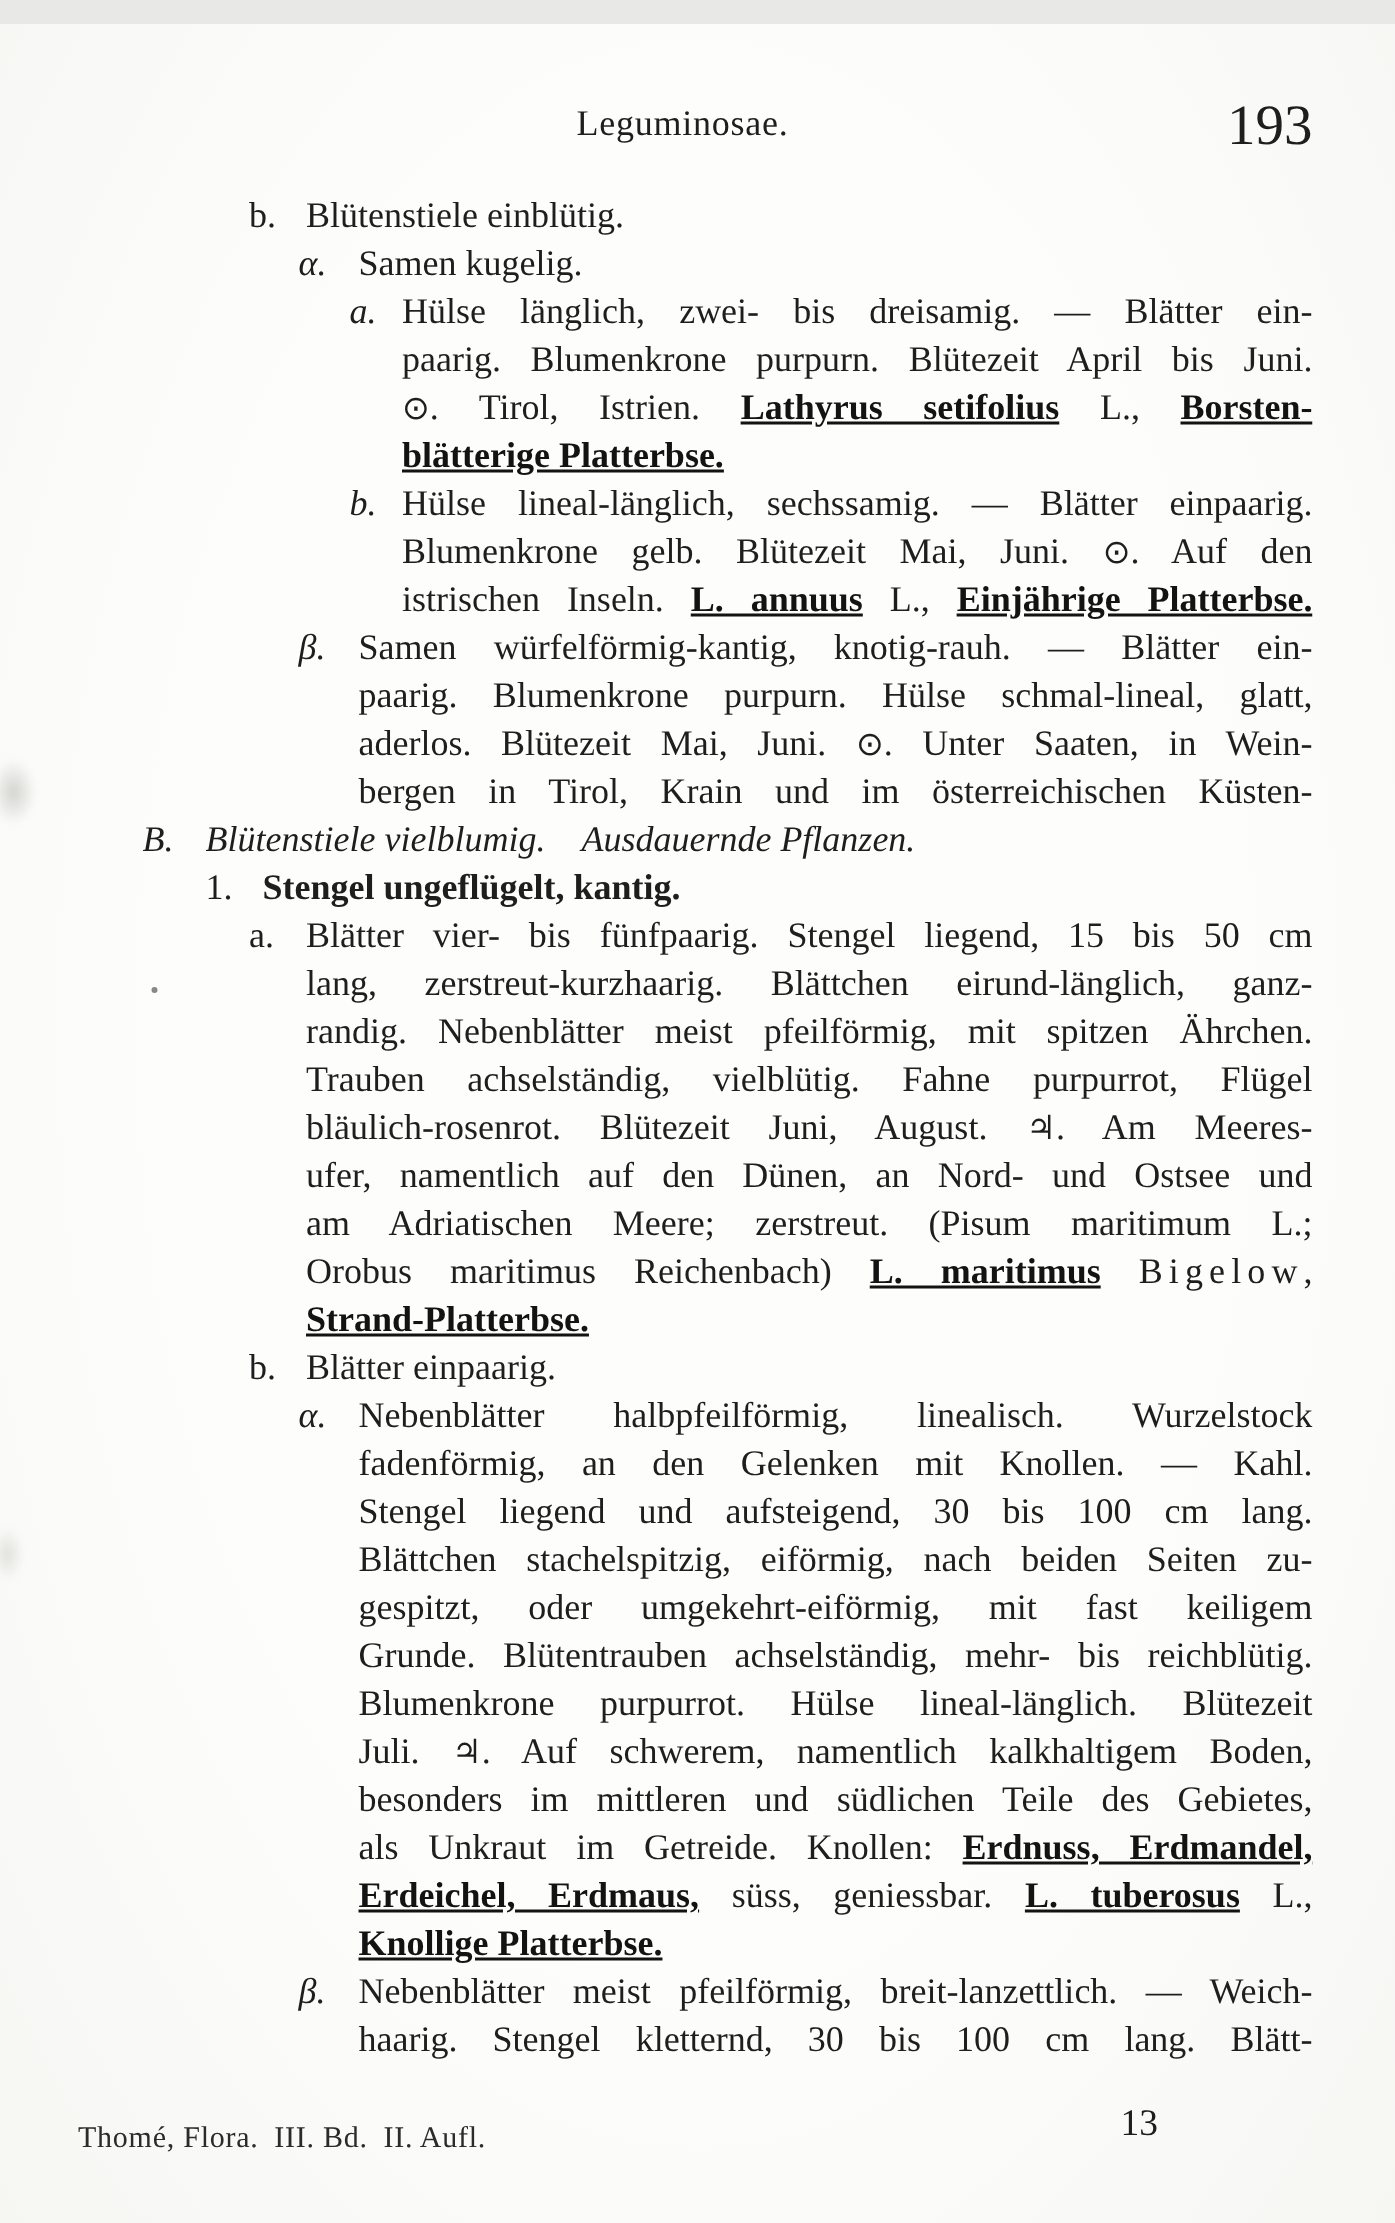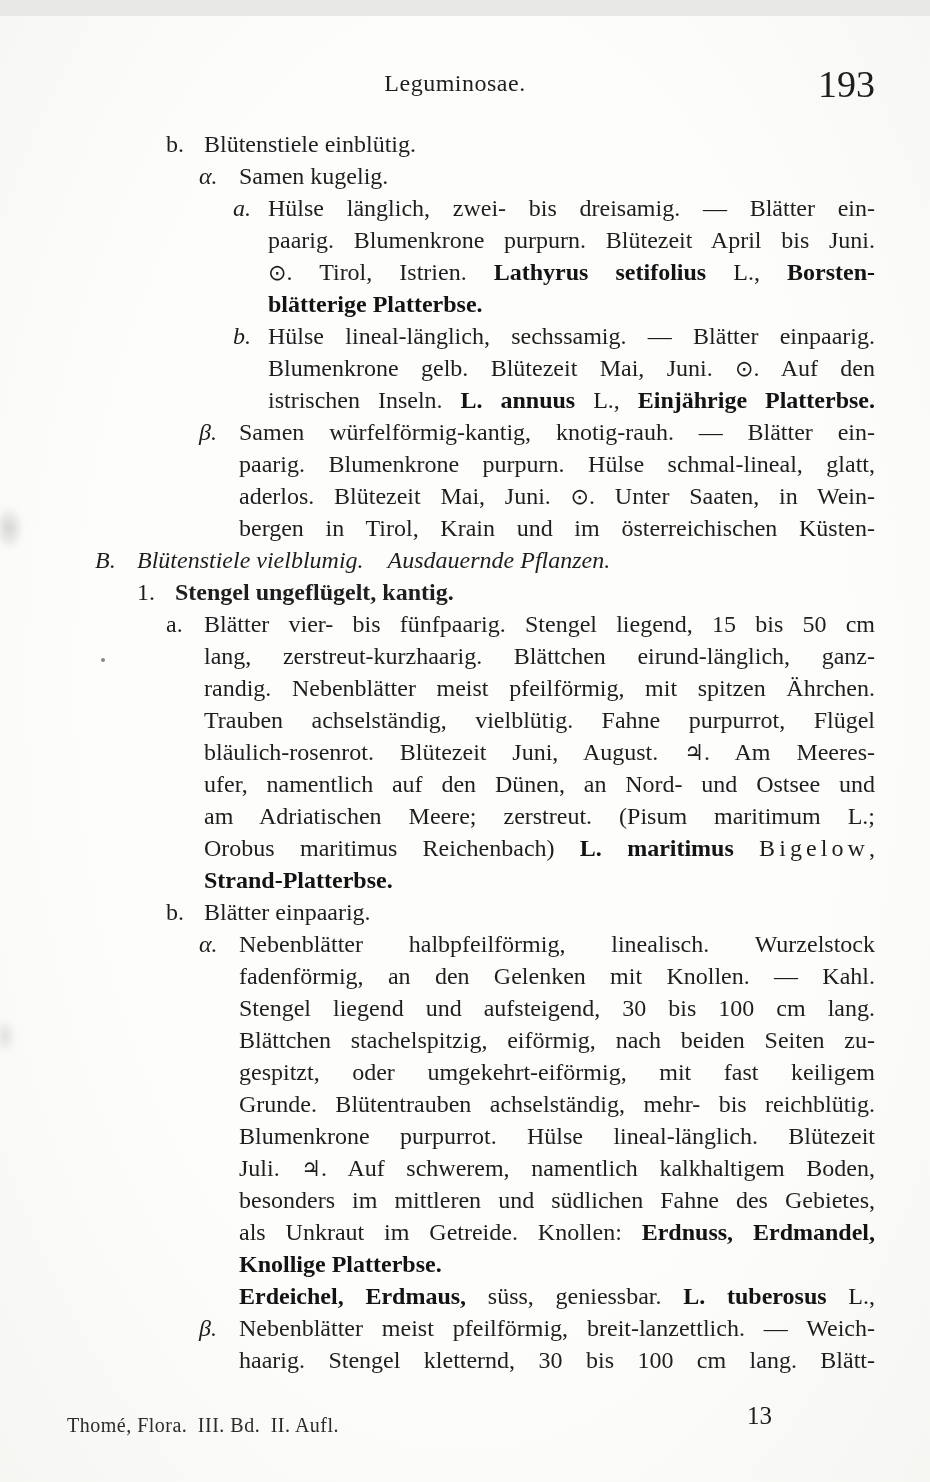--- a/index.html
+++ b/index.html
@@ -26,26 +26,26 @@
   }
   .item{position:relative;}
   .line{height:32px;overflow:hidden;white-space:pre-wrap;}
   .j{text-align:justify;text-align-last:justify;}
   .lbl{position:absolute;top:0;}
   .lvl0 .lbl{left:0;}   .lvl0 .line{padding-left:42px;font-style:italic;}
   .lvl1 .lbl{left:42px;} .lvl1 .line{padding-left:80px;font-weight:bold;}
   .lvl2 .lbl{left:71px;} .lvl2 .line{padding-left:109px;}
   .lvl3 .lbl{left:104px;}.lvl3 .line{padding-left:144px;}
   .lvl4 .lbl{left:138px;}.lvl4 .line{padding-left:173px;}
-  .b{font-weight:bold;color:#131313;}
+  .b{font-weight:bold;color:#131313;text-decoration:underline;}
   .it{font-style:italic;}
   .sp{letter-spacing:.17em;}
   .sym{font-family:"DejaVu Sans","Liberation Sans",sans-serif;font-size:.92em;}
   .footer-sig{
-    position:absolute;left:67px;top:1398px;
+    position:absolute;left:52px;top:1398px;
     font-size:20px;color:#2b2b2b;letter-spacing:.5px;
   }
   .sheet-number{
     position:absolute;right:158px;top:1386px;font-size:25px;
   }
   .smudge{position:absolute;pointer-events:none;}
   .smudge-1{left:-6px;top:490px;width:30px;height:44px;
     background:radial-gradient(closest-side,#c6c6c2,rgba(255,255,255,0));opacity:.75;filter:blur(2px);}
   .smudge-2{left:-6px;top:1002px;width:22px;height:36px;
     background:radial-gradient(closest-side,#cfcfcb,rgba(255,255,255,0));opacity:.6;filter:blur(2px);}
@@ -116,24 +116,24 @@
       <div class="item lvl3">
         <span class="lbl it">α.</span>
         <div class="line j"><span>Nebenblätter halbpfeilförmig, linealisch. Wurzelstock</span></div>
         <div class="line j"><span>fadenförmig, an den Gelenken mit Knollen. — Kahl.</span></div>
         <div class="line j"><span>Stengel liegend und aufsteigend, 30 bis 100 cm lang.</span></div>
         <div class="line j"><span>Blättchen stachelspitzig, eiförmig, nach beiden Seiten zu-</span></div>
         <div class="line j"><span>gespitzt, oder umgekehrt-eiförmig, mit fast keiligem</span></div>
         <div class="line j"><span>Grunde. Blütentrauben achselständig, mehr- bis reichblütig.</span></div>
         <div class="line j"><span>Blumenkrone purpurrot. Hülse lineal-länglich. Blütezeit</span></div>
         <div class="line j"><span>Juli. </span><span class="sym">♃</span><span>. Auf schwerem, namentlich kalkhaltigem Boden,</span></div>
-        <div class="line j"><span>besonders im mittleren und südlichen Fahne des Gebietes,</span></div>
+        <div class="line j"><span>besonders im mittleren und südlichen Teile des Gebietes,</span></div>
         <div class="line j"><span>als Unkraut im Getreide. Knollen: </span><span class="b">Erdnuss, Erdmandel,</span></div>
+        <div class="line j"><span class="b">Erdeichel, Erdmaus,</span><span> süss, geniessbar. </span><span class="b">L. tuberosus</span><span> L.,</span></div>
         <div class="line"><span class="b">Knollige Platterbse.</span></div>
-        <div class="line j"><span class="b">Erdeichel, Erdmaus,</span><span> süss, geniessbar. </span><span class="b">L. tuberosus</span><span> L.,</span></div>
       </div>
       <div class="item lvl3">
         <span class="lbl it">β.</span>
         <div class="line j"><span>Nebenblätter meist pfeilförmig, breit-lanzettlich. — Weich-</span></div>
         <div class="line j"><span>haarig. Stengel kletternd, 30 bis 100 cm lang. Blätt-</span></div>
       </div>
     </div>
 
   <div class="footer-sig">Thomé, Flora. III. Bd. II. Aufl.</div>
 

